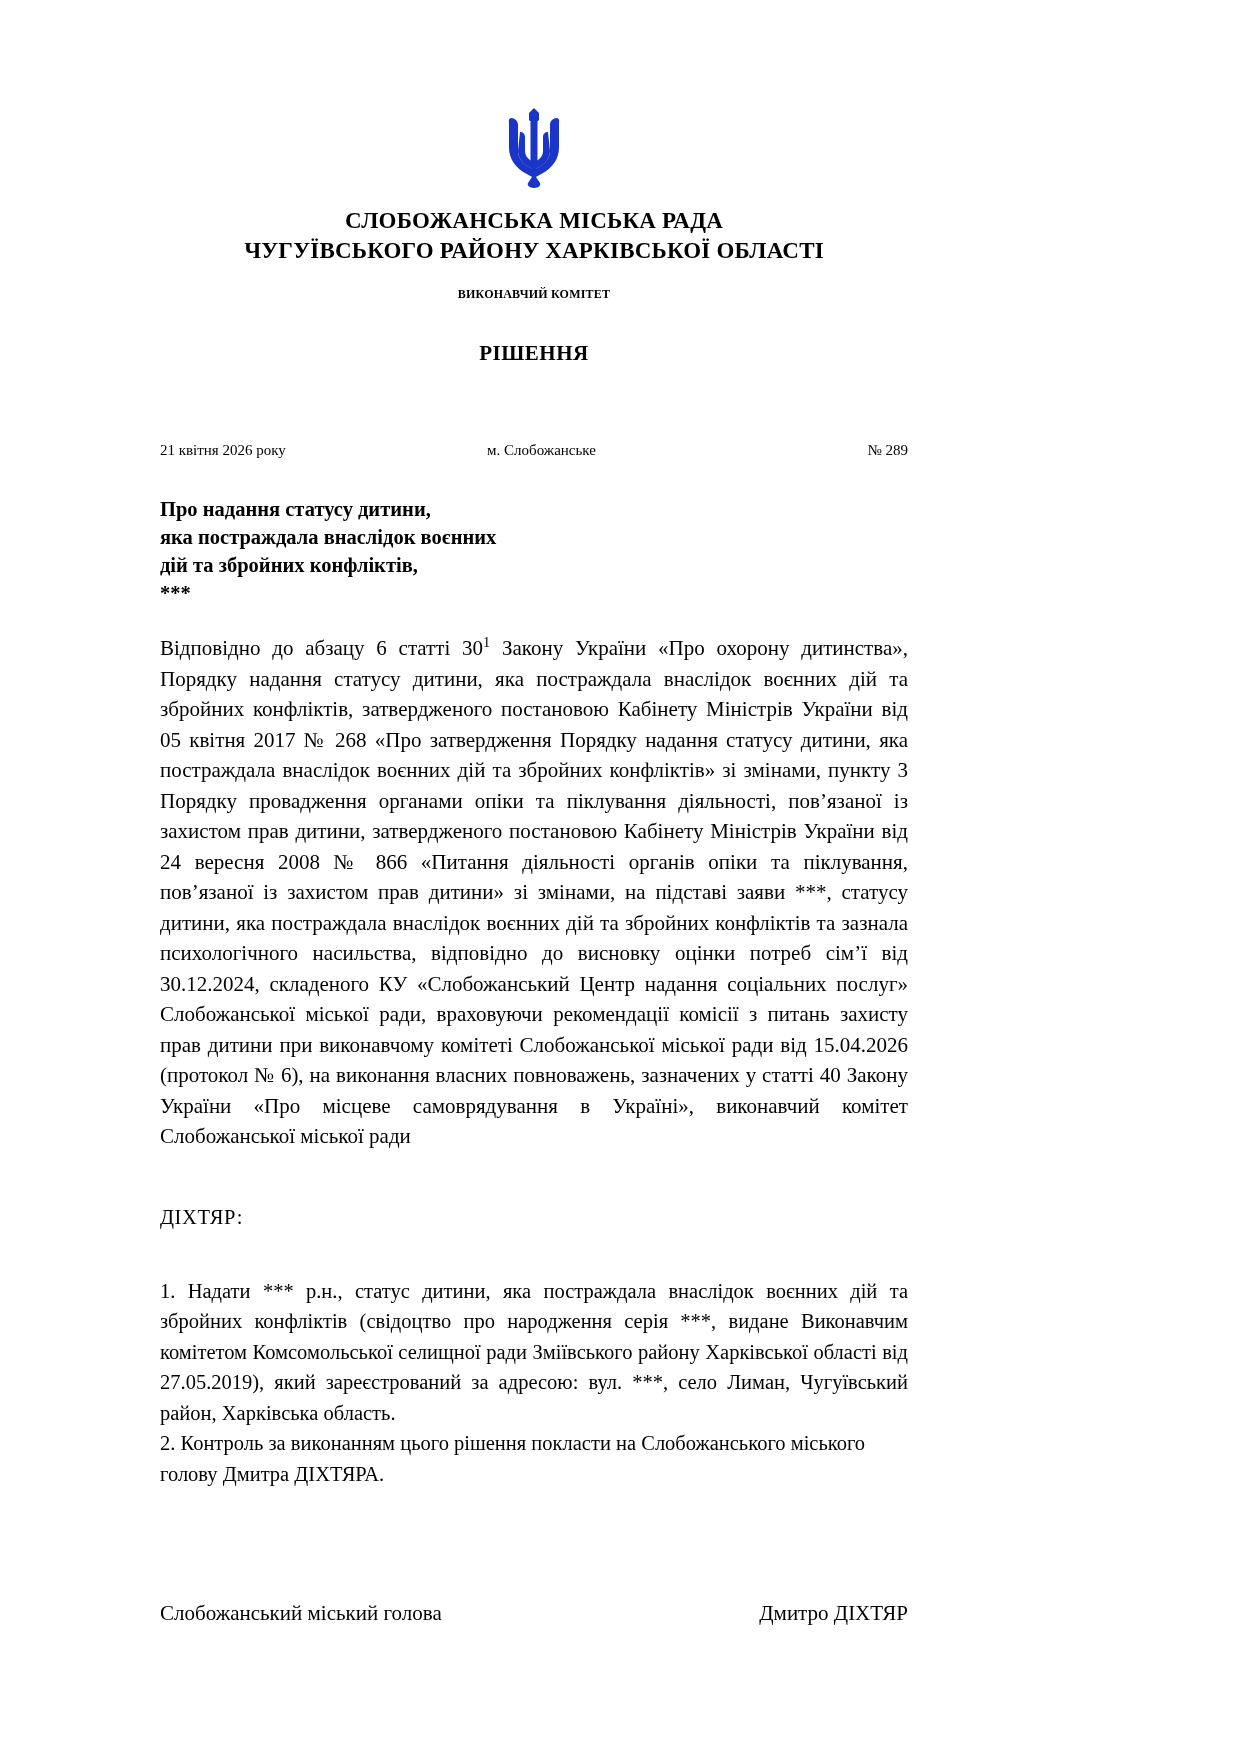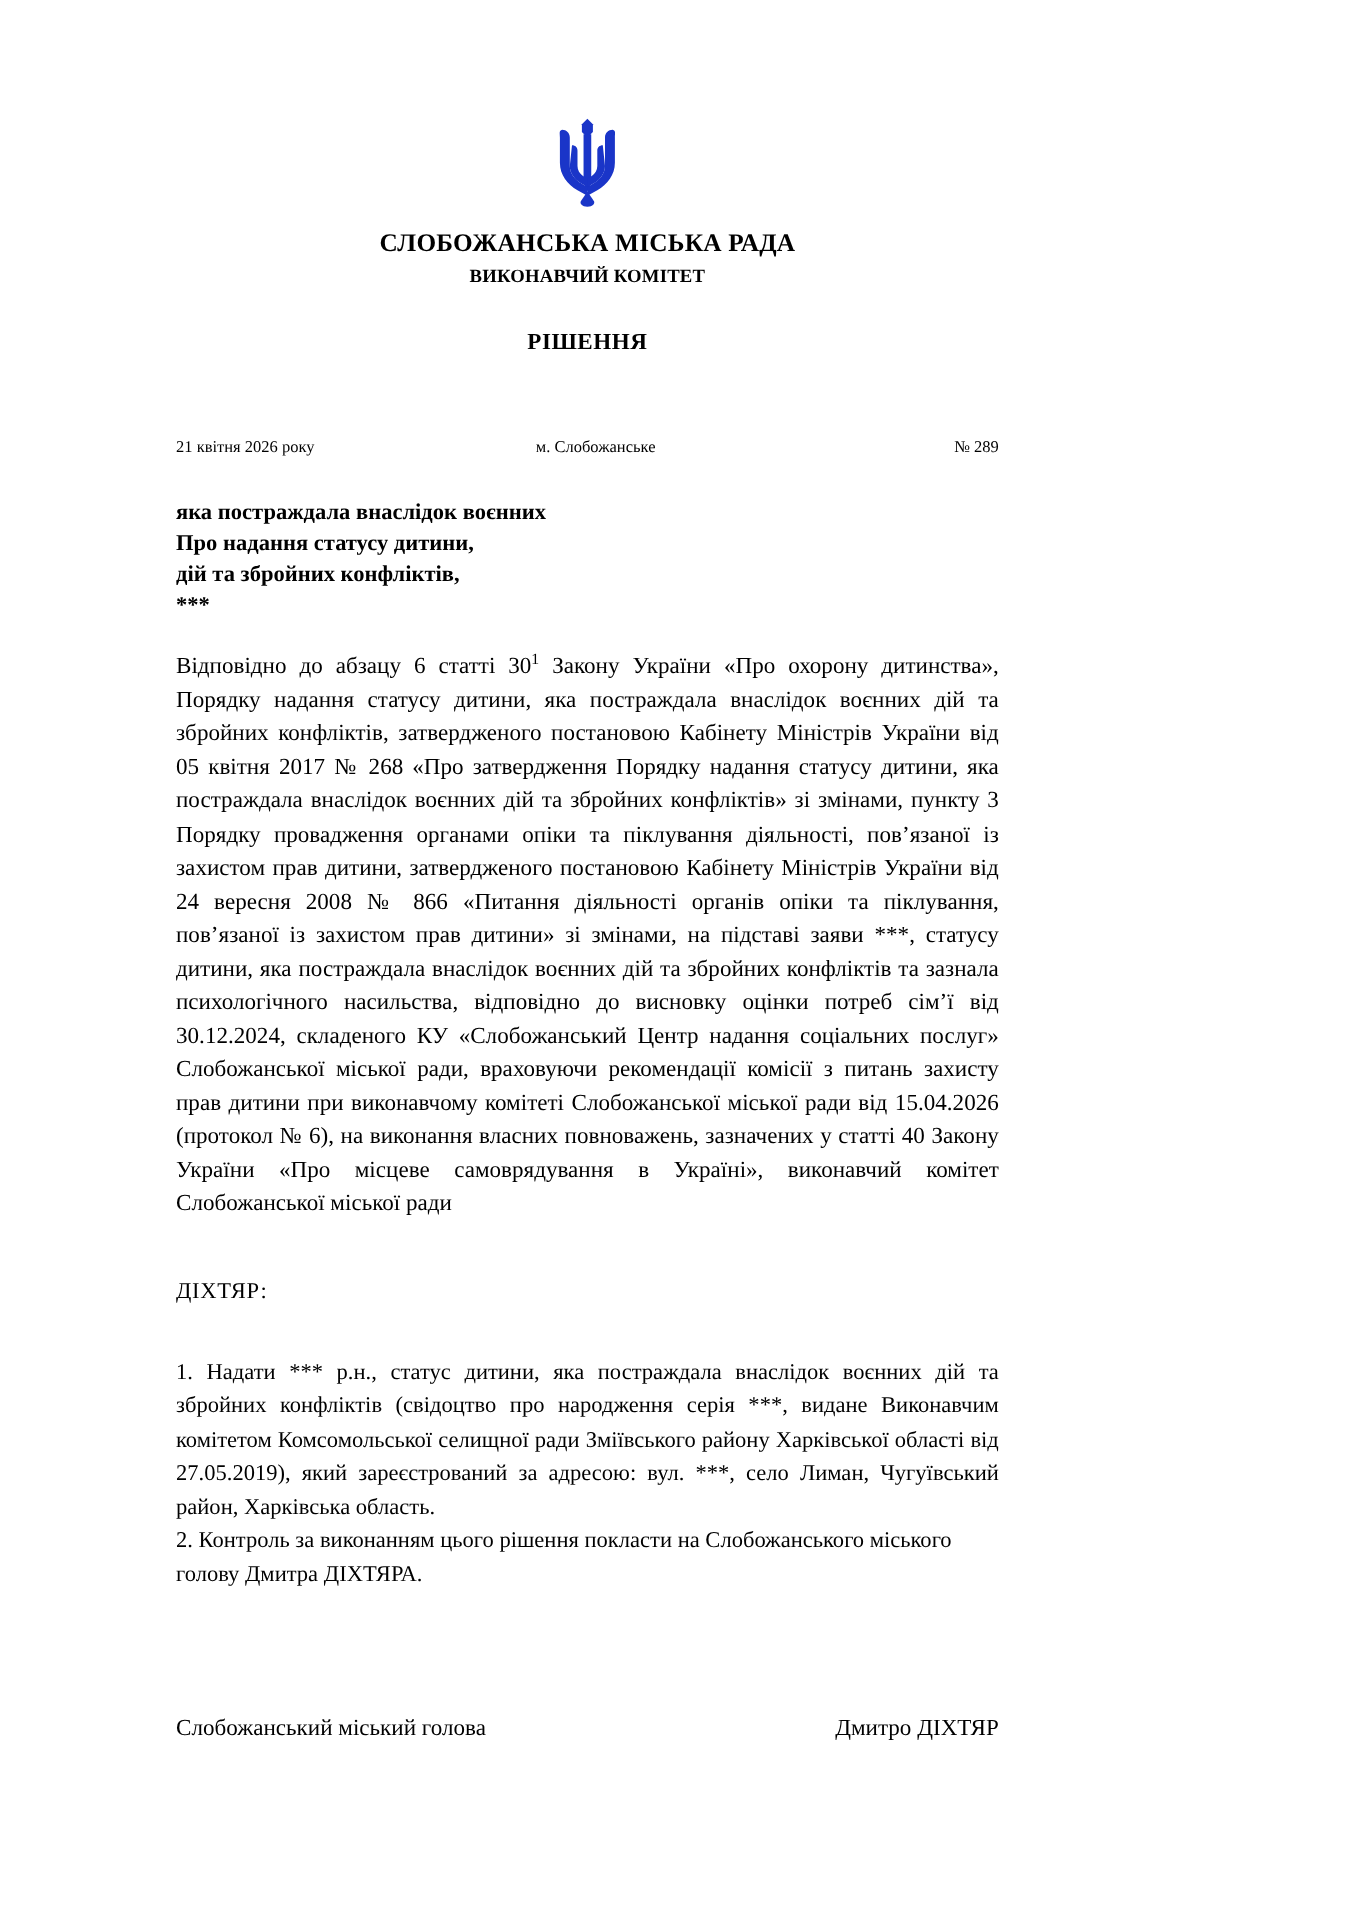--- a/index.html
+++ b/index.html
@@ -41,22 +41,23 @@
   }
   .org-line1 {
     font-size: 23px;
     line-height: 30px;
   }
   .org-line2 {
     font-size: 23px;
     line-height: 30px;
   }
   .org-line3 {
-    font-size: 17px;
+    font-size: 12px;
     line-height: 30px;
+    margin-top: 13px;
   }
 
   .doc-type {
     text-align: center;
     font-weight: bold;
     font-size: 21px;
     margin-top: 32px;
     letter-spacing: 0.5px;
   }
 
@@ -159,34 +160,35 @@
         <path d="M54 12 c-4 0 -7 3 -7 7 v26 c0 7 -5 13 -11 16 l-5 3 v8 l9 -5 c9 -5 16 -14 16 -25 V19 c0 -4 1 -6 -2 -7 Z"></path>
         <path d="M17 26 c3 0 5 2 5 5 v14 c0 4 2 7 5 9 l4 2 v8 l-7 -4 c-5 -3 -9 -9 -9 -15 Z"></path>
         <path d="M45 26 c-3 0 -5 2 -5 5 v14 c0 4 -2 7 -5 9 l-4 2 v8 l7 -4 c5 -3 9 -9 9 -15 Z"></path>
         <path d="M31 68 l-6 9 c-1 2 1 5 6 5 s7 -3 6 -5 Z"></path>
       </g>
     </svg>
   </div>
 
   <div class="org-header">
     <div class="org-line1">СЛОБОЖАНСЬКА МІСЬКА РАДА</div>
+    <div class="org-line2">ЧУГУЇВСЬКОГО РАЙОНУ ХАРКІВСЬКОЇ ОБЛАСТІ</div>
     <div class="org-line3">ВИКОНАВЧИЙ КОМІТЕТ</div>
   </div>
 
   <div class="doc-type">РІШЕННЯ</div>
 
   <div class="meta-row">
     <div class="meta-date">21 квітня 2026 року</div>
     <div class="meta-place">м. Слобожанське</div>
     <div class="meta-number">№ 289</div>
   </div>
 
   <div class="subject">
+    <div>Про надання статусу дитини,</div>
     <div>яка постраждала внаслідок воєнних</div>
-    <div>Про надання статусу дитини,</div>
     <div>дій та збройних конфліктів,</div>
     <div>***</div>
   </div>
 
   <div class="body-text">
     <p><span>Відповідно до абзацу 6 статті 30</span><sup>1</sup><span> Закону України «Про охорону дитинства», Порядку надання статусу дитини, яка постраждала внаслідок воєнних дій та збройних конфліктів, затвердженого постановою Кабінету Міністрів України від 05 квітня 2017 № 268 «Про затвердження Порядку надання статусу дитини, яка постраждала внаслідок воєнних дій та збройних конфліктів» зі змінами, пункту 3 Порядку провадження органами опіки та піклування діяльності, пов’язаної із захистом прав дитини, затвердженого постановою Кабінету Міністрів України від 24 вересня 2008 № 866 «Питання діяльності органів опіки та піклування, пов’язаної із захистом прав дитини» зі змінами, на підставі заяви ***, статусу дитини, яка постраждала внаслідок воєнних дій та збройних конфліктів та зазнала психологічного насильства, відповідно до висновку оцінки потреб сім’ї від 30.12.2024, складеного КУ «Слобожанський Центр надання соціальних послуг» Слобожанської міської ради, враховуючи рекомендації комісії з питань захисту прав дитини при виконавчому комітеті Слобожанської міської ради від 15.04.2026 (протокол № 6), на виконання власних повноважень, зазначених у статті 40 Закону України «Про місцеве самоврядування в Україні», виконавчий комітет Слобожанської міської ради</span></p>
   </div>
 
   <div class="decision-word">ДІХТЯР:</div>
 

